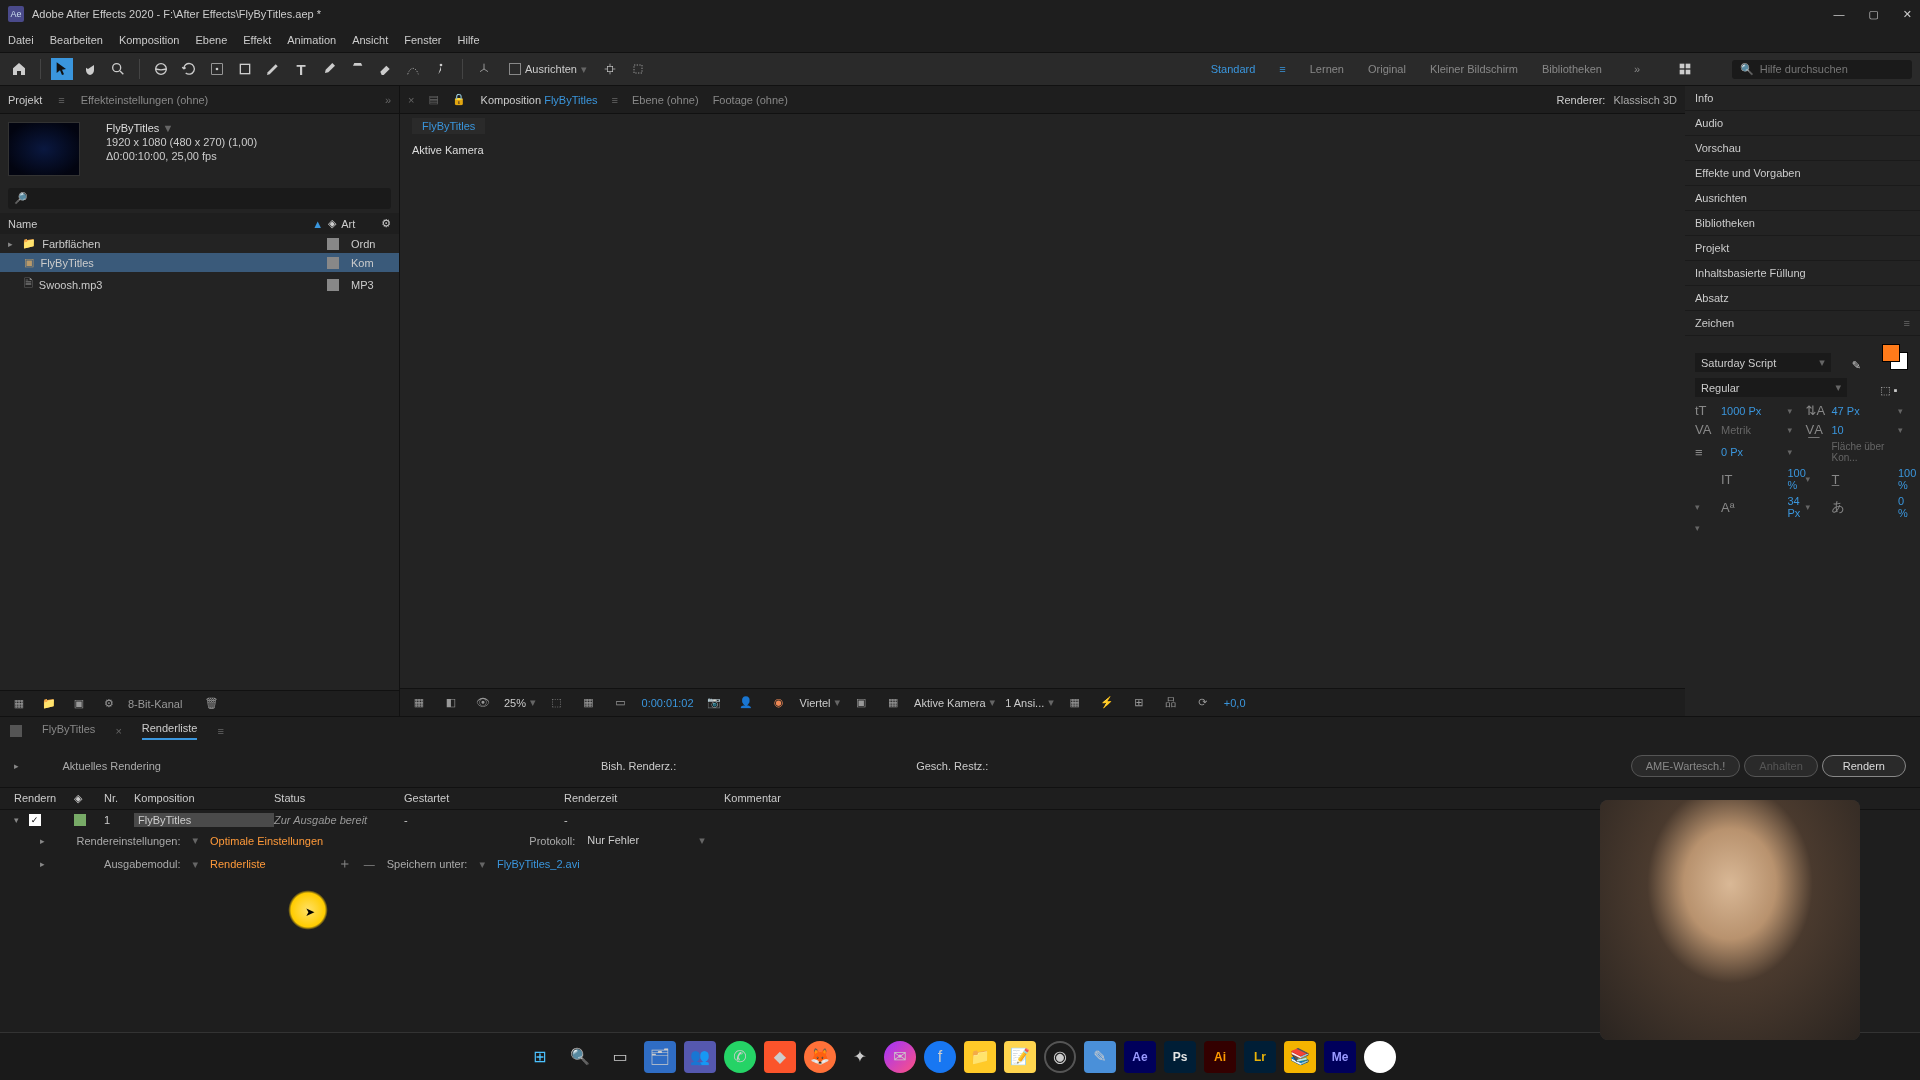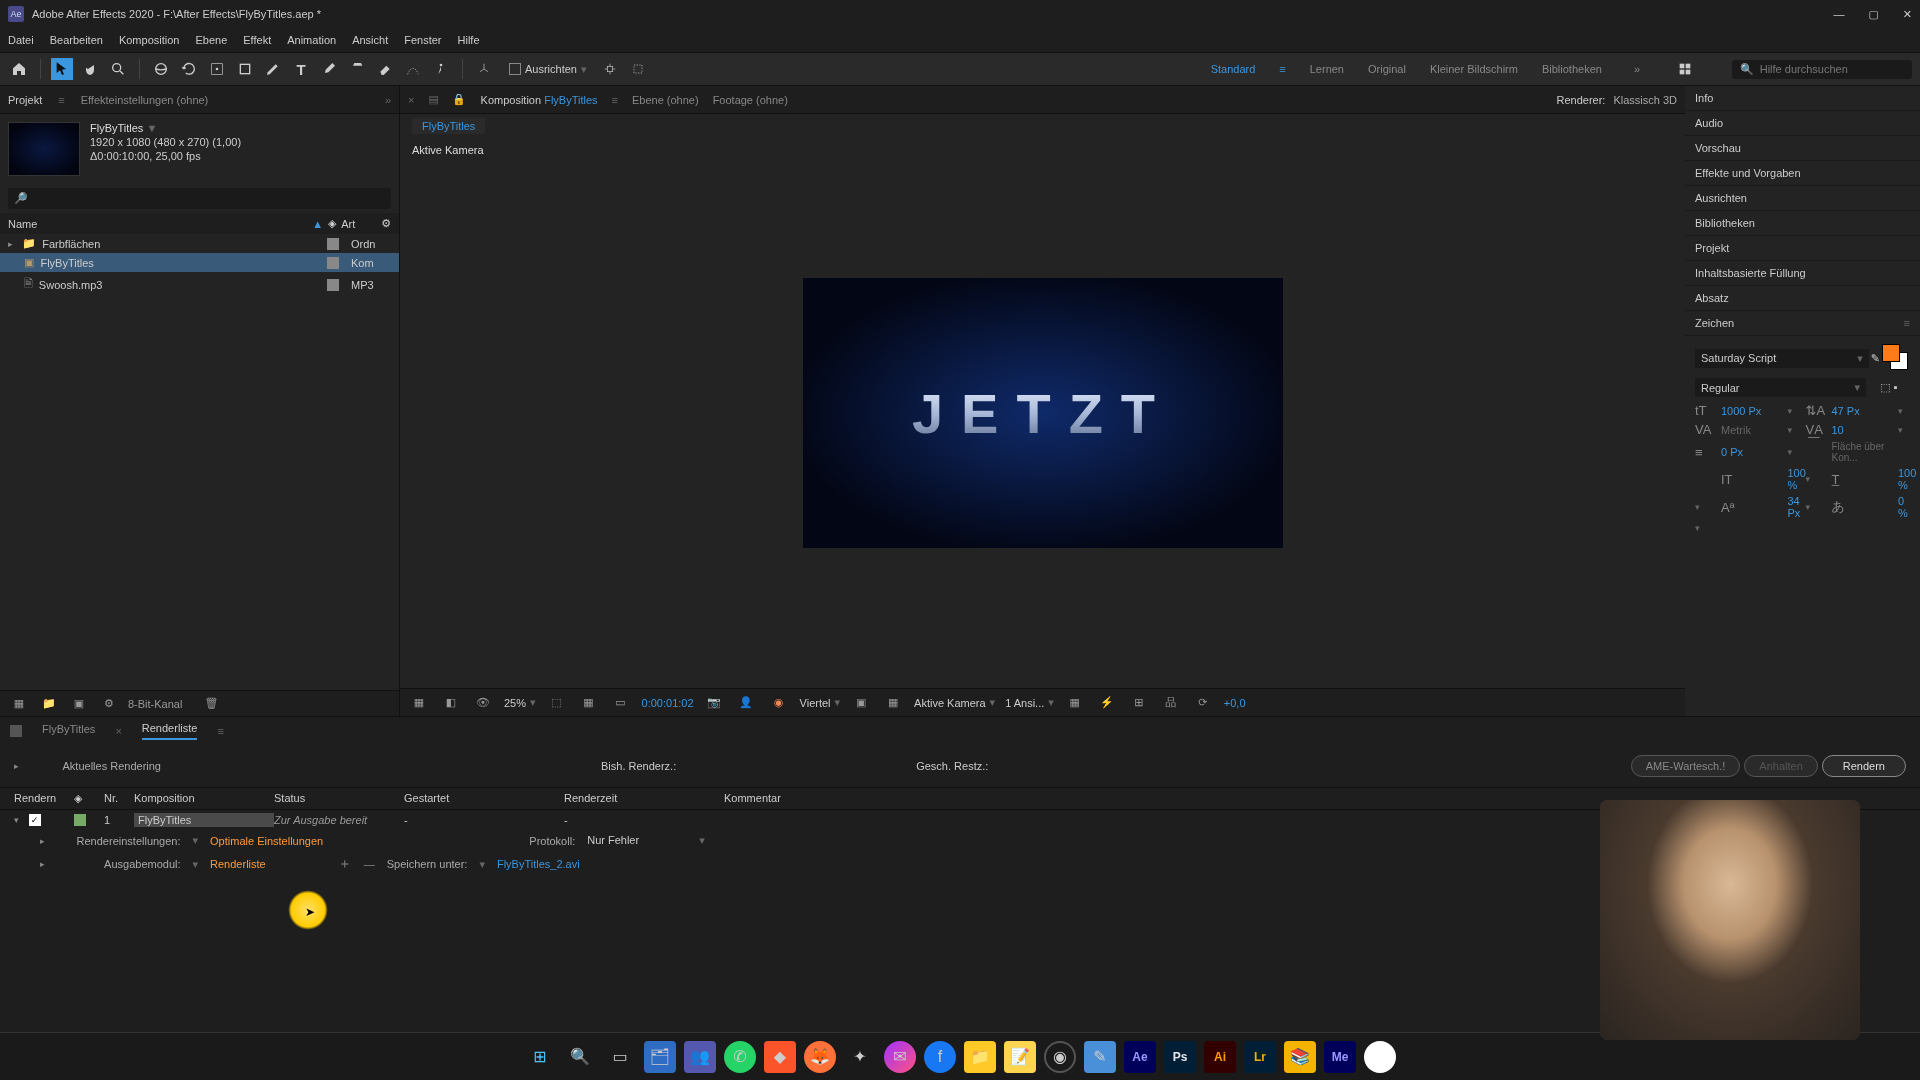--- a/index.html
+++ b/index.html
@@ -15,21 +15,21 @@
 .toolbar .sep { width:1px; height:20px; background:#444; margin:0 4px; }
 .workspace-tabs { margin-left:auto; display:flex; gap:24px; align-items:center; }
 .workspace-tabs .ws { color:#888; }
 .workspace-tabs .ws.active { color:#3a96dd; }
 .searchhelp { display:flex; align-items:center; gap:6px; background:#1a1a1a; padding:3px 8px; border-radius:3px; min-width:180px; margin-left:12px; }
 .maingrid { display:flex; height:630px; }
 .projectcol { width:400px; background:#232323; border-right:1px solid #111; display:flex; flex-direction:column; }
 .panel-tabs { height:28px; display:flex; align-items:center; padding:0 8px; gap:16px; background:#1e1e1e; border-bottom:1px solid #111; }
 .panel-tabs .tab { color:#888; }
 .panel-tabs .tab.active { color:#ccc; }
-.projhead { display:flex; padding:8px; gap:10px; }
+.projhead { display:flex; padding:8px; gap:26px; }
 .projthumb { width:72px; height:54px; background:radial-gradient(ellipse at center,#0a1840 0%,#020410 80%); border:1px solid #333; }
 .projinfo { display:flex; flex-direction:column; gap:2px; font-size:10px; color:#aaa; }
 .projsearch { margin:4px 8px; background:#1a1a1a; border-radius:3px; padding:4px 6px; display:flex; align-items:center; }
 .projlist-header { display:flex; align-items:center; padding:4px 8px; font-size:10px; color:#888; background:#1e1e1e; }
 .projlist { flex:1; }
 .projitem { display:flex; align-items:center; padding:3px 8px; gap:6px; }
 .projitem.sel { background:#3a5a7a; }
 .projitem .swatch { width:12px; height:12px; background:#888; margin-left:auto; margin-right:6px; }
 .viewercol { flex:1; background:#232323; display:flex; flex-direction:column; }
 .viewer-tabs { height:28px; display:flex; align-items:center; background:#1e1e1e; gap:14px; padding:0 8px; border-bottom:1px solid #111; }
@@ -42,21 +42,21 @@
 .comprender { }
 .comprender { width:480px; height:270px; background:radial-gradient(ellipse at center,#0f2a6a 0%,#030614 75%); display:flex; align-items:center; justify-content:center; }
 .jetzt { font-size:56px; font-weight:700; letter-spacing:18px; background:linear-gradient(180deg,#e8f0ff 0%,#a8b8d8 50%,#5a6a8a 100%); -webkit-background-clip:text; -webkit-text-fill-color:transparent; font-family:Arial,sans-serif; }
 .viewer-footer { height:28px; background:#1e1e1e; display:flex; align-items:center; padding:0 8px; gap:10px; font-size:10px; color:#999; border-top:1px solid #111; }
 .viewer-footer .vfitem { display:flex; align-items:center; gap:4px; }
 .viewer-footer .blue { color:#3a96dd; }
 .rightpanels { width:235px; background:#232323; display:flex; flex-direction:column; }
 .rpanel { padding:6px 10px; border-bottom:1px solid #1a1a1a; color:#aaa; display:flex; align-items:center; }
 .rpanel .menuicon { margin-left:auto; color:#666; }
 .charpanel { padding:8px 10px; background:#232323; }
-.charrow { display:flex; align-items:center; gap:2px; margin-bottom:6px; }
+.charrow { display:flex; align-items:flex-end; gap:21px; margin-bottom:6px; }
 .charsel { flex:1; background:#1a1a1a; padding:3px 6px; display:flex; align-items:center; }
 .charsel .dd { margin-left:auto; color:#666; }
 .colorsw { width:28px; height:28px; display:flex; flex-wrap:wrap; }
 .colorsw .fg { width:18px; height:18px; background:#ff7b1a; border:1px solid #000; z-index:2; }
 .colorsw .bg { width:18px; height:18px; background:#fff; border:1px solid #000; margin-left:-10px; margin-top:8px; }
 .chargrid { display:grid; grid-template-columns:20px 1fr 12px 20px 1fr 12px; gap:4px 6px; align-items:center; }
 .chargrid .cicon { color:#888; font-size:13px; }
 .chargrid .cval { color:#3a96dd; text-align:left; }
 .chargrid .cval.dim { color:#666; }
 .chargrid .cdd { color:#666; font-size:9px; }
@@ -308,23 +308,20 @@
       <div class="renderer">
         <span>Renderer:</span>
         <span style="color:#aaa">Klassisch 3D</span>
       </div>
     </div>
     <div class="breadcrumb">
       <span class="bc">FlyByTitles</span>
     </div>
     <div class="canvas-area">
       <div class="active-cam">Aktive Kamera</div>
-      <div class="comprender">
-        <div class="jetzt">JETZT</div>
-      </div>
     </div>
     <div class="viewer-footer">
       <span class="toolbtn">▦</span>
       <span class="toolbtn">◧</span>
       <span class="toolbtn">👁</span>
       <span class="vfitem">
           <span>25%</span> 
           <span style="color:#666">▾</span>
         </span>
       <span class="toolbtn">⬚</span>

